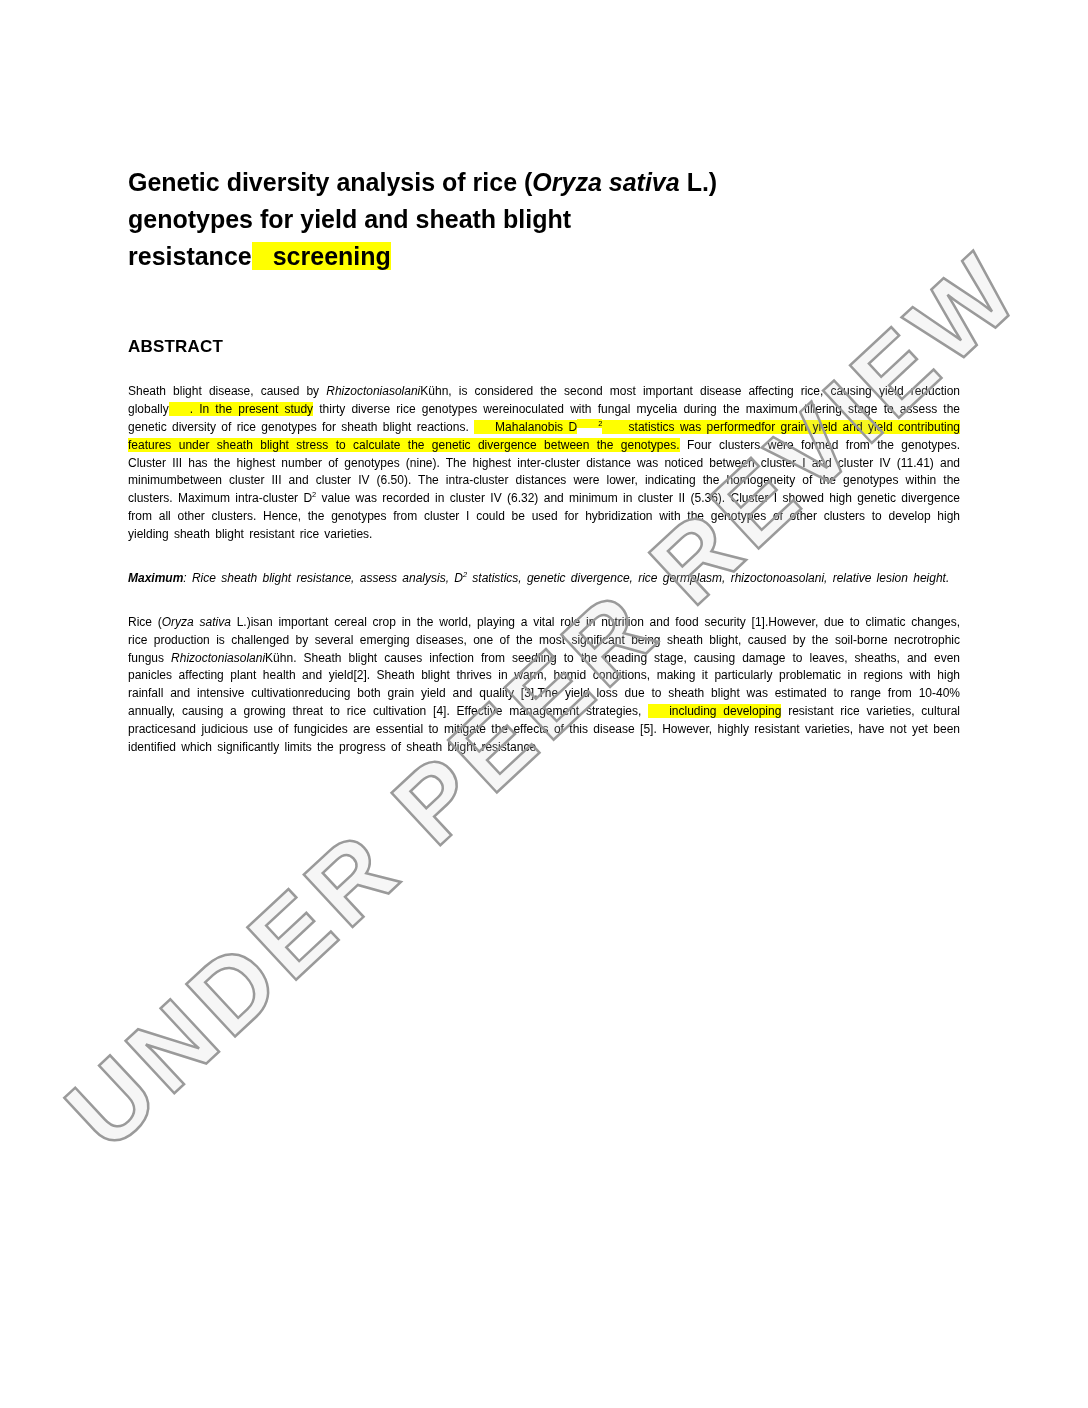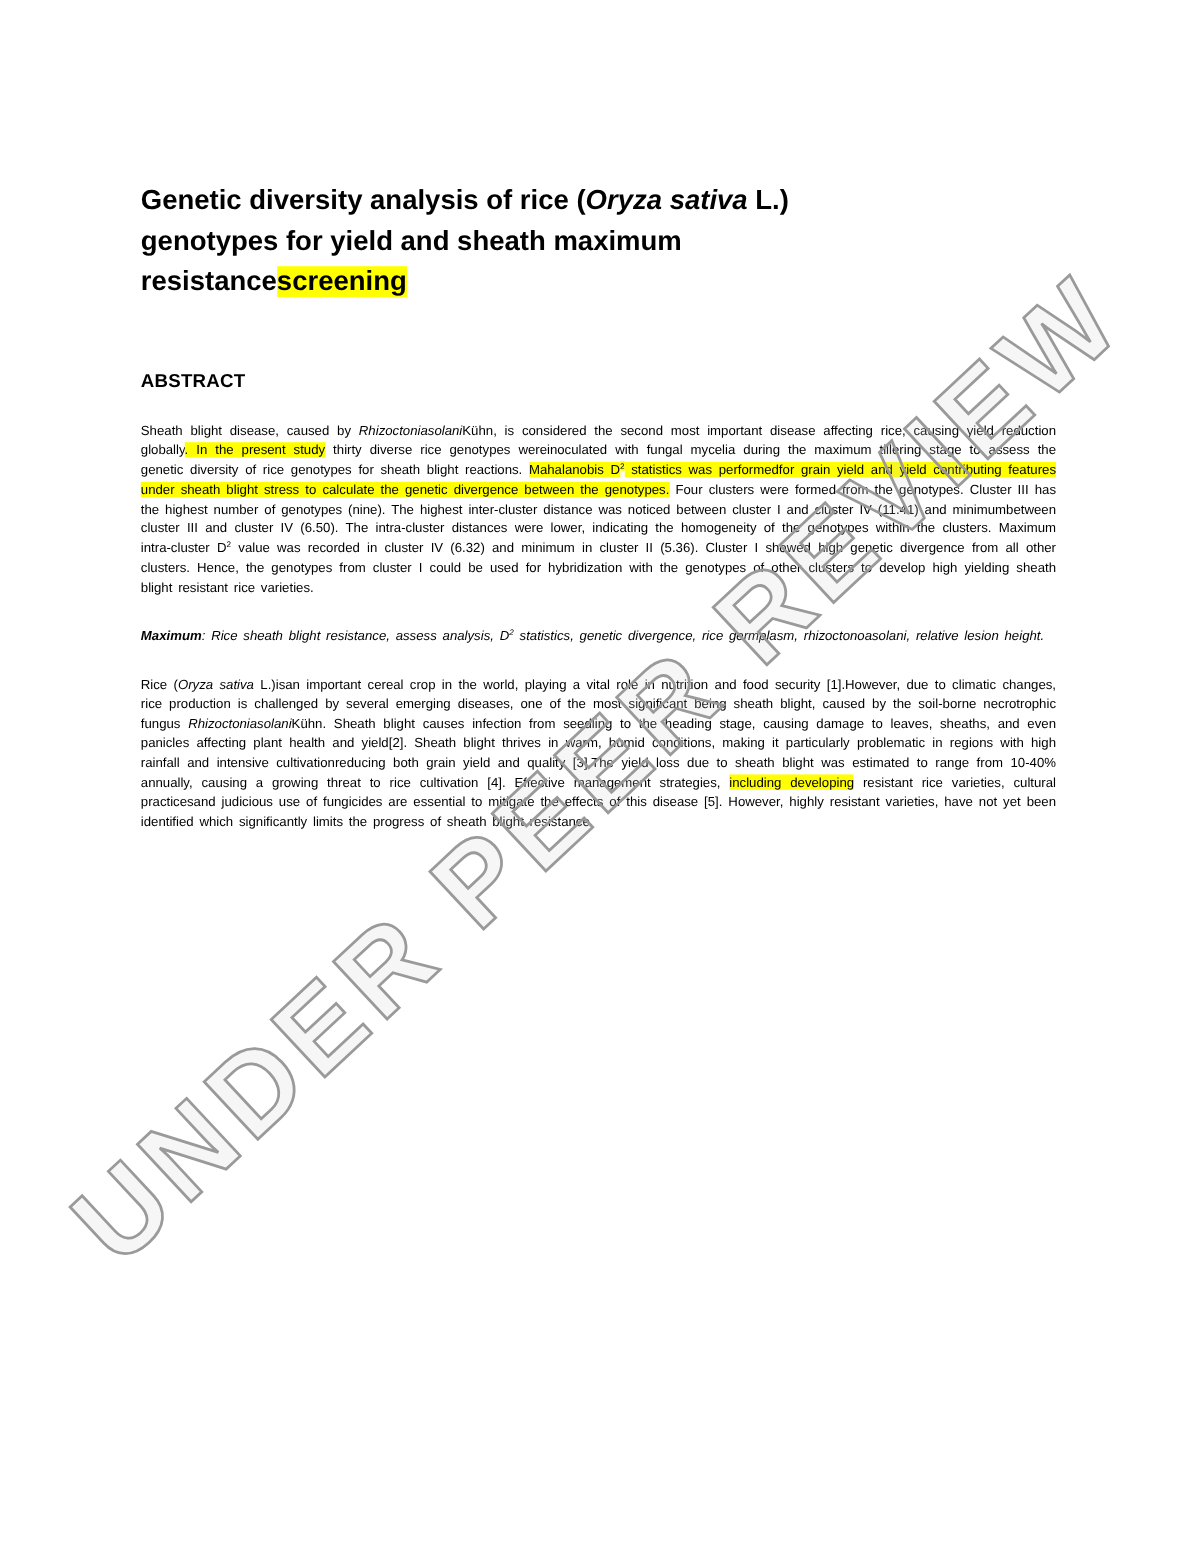--- a/index.html
+++ b/index.html
@@ -41,21 +41,21 @@
   .body-para {
     margin: 26px 0 0 0;
     font-size: 12px;
     line-height: 1.49;
     text-align: justify;
     word-spacing: 0.16em;
   }
   .keywords { font-style: italic; }
   .run-i { font-style: italic; }
   .run-b { font-weight: bold; }
-  .run-hl { background: var(--highlight, #ffff00); }
+  .run-hl { background: var(--highlight, #ffff00); padding-left: 21px; }
   .run-sup { vertical-align: super; font-size: 0.62em; line-height: 0; }
   .watermark {
     position: absolute;
     z-index: 3;
     left: 50%;
     top: 700px;
     transform: translate(-50%, -50%) rotate(-43deg);
     transform-origin: center center;
     white-space: nowrap;
     font-size: 104px;
@@ -72,21 +72,21 @@
 
 <div class="page">
 
   <div class="watermark">UNDER PEER REVIEW</div>
 
   <div class="content">
 
 
     <h1 class="title">
       <div><span>Genetic diversity analysis of rice (</span><span class="run-i">Oryza sativa</span><span> L.)</span></div>
-      <div><span>genotypes for yield and sheath maximum</span></div>
+      <div><span>genotypes for yield and sheath blight</span></div>
       <div><span>resistance</span><span class="run-hl">screening</span></div>
     </h1>
 
     <h2 class="section-heading abstract-heading">ABSTRACT</h2>
 
     <p class="body-para"><span>Sheath blight disease, caused by </span><span class="run-i">Rhizoctoniasolani</span><span>Kühn, is considered the second most important disease affecting rice, causing yield reduction globally</span><span class="run-hl">. In the present study</span><span> thirty diverse rice genotypes wereinoculated with fungal mycelia during the maximum tillering stage to assess the genetic diversity of rice genotypes for sheath blight reactions. </span><span class="run-hl">Mahalanobis D</span><span class="run-hl run-sup">2</span><span class="run-hl"> statistics was performedfor grain yield and yield contributing features under sheath blight stress to calculate the genetic divergence between the genotypes.</span><span> Four clusters were formed from the genotypes. Cluster III has the highest number of genotypes (nine). The highest inter-cluster distance was noticed between cluster I and cluster IV (11.41) and minimumbetween cluster III and cluster IV (6.50). The intra-cluster distances were lower, indicating the homogeneity of the genotypes within the clusters. Maximum intra-cluster D</span><span class="run-sup">2</span><span> value was recorded in cluster IV (6.32) and minimum in cluster II (5.36). Cluster I showed high genetic divergence from all other clusters. Hence, the genotypes from cluster I could be used for hybridization with the genotypes of other clusters to develop high yielding sheath blight resistant rice varieties.</span></p>
 
     <p class="body-para keywords"><span class="run-b">Maximum</span><span>: Rice sheath blight resistance, assess analysis, D</span><span class="run-sup">2</span><span> statistics, genetic divergence, rice germplasm, rhizoctonoasolani, relative lesion height.</span></p>
 
 

